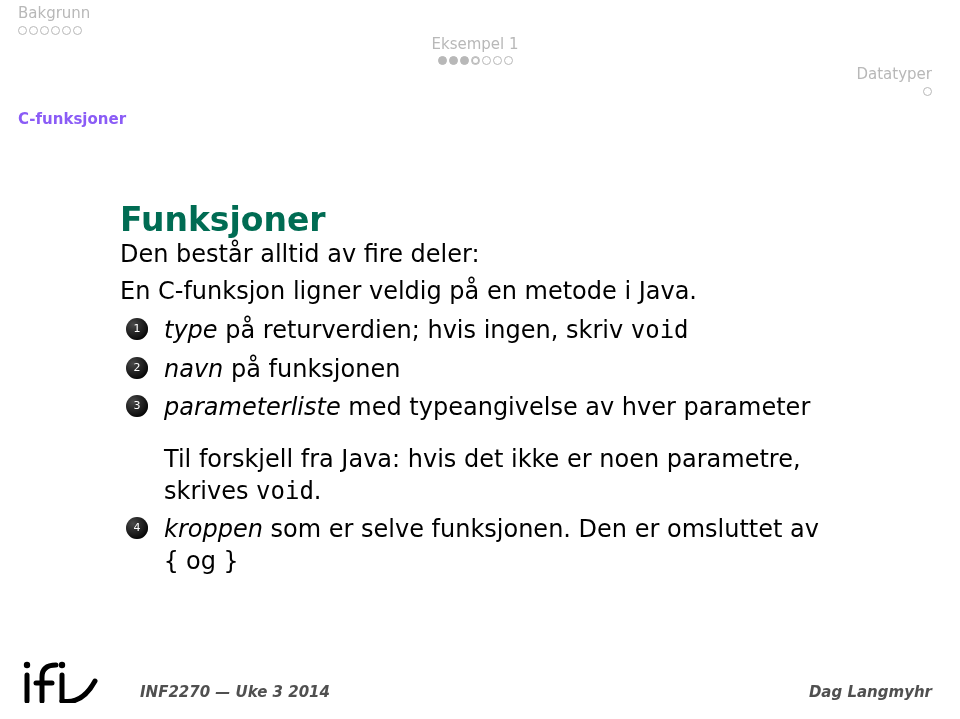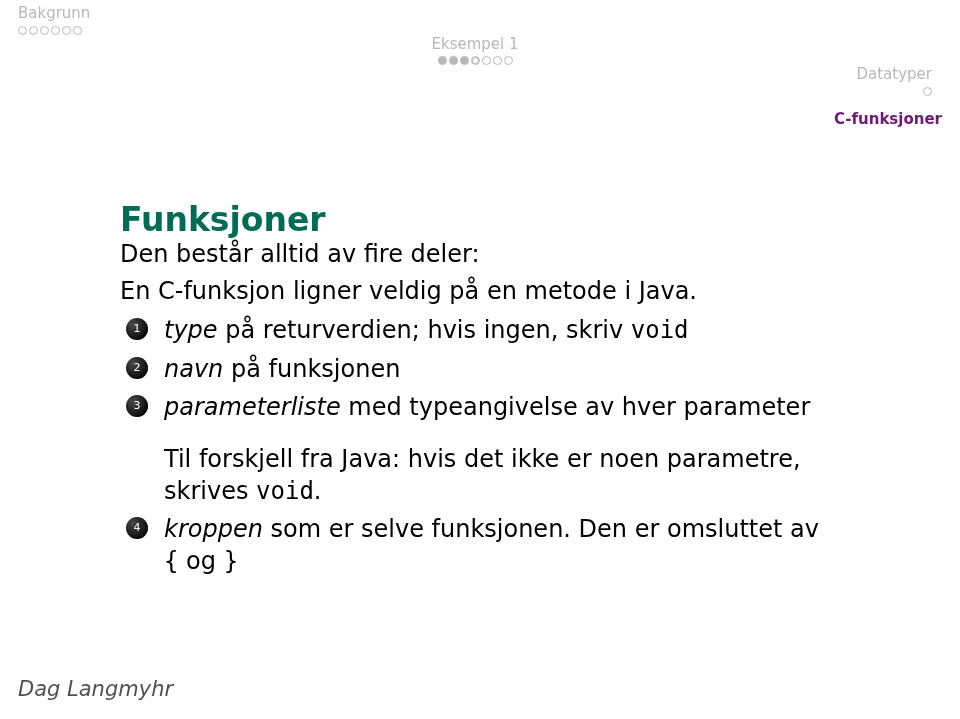--- a/index.html
+++ b/index.html
@@ -33,24 +33,23 @@
   .dot {
     width: 9px; height: 9px; border-radius: 50%;
     border: 1.2px solid #b8b8b8;
     background: transparent;
     display: inline-block;
   }
   .dot.fill { background: #b8b8b8; }
   
   .subsection {
     padding: 14px 18px 0 18px;
-    color: #701a75;
-    font-weight: 700;
-    font-size: 15px;
-    text-align: right;
+    color: #8b5cf6;
+    font-weight: 700;
+    font-size: 15px;
   }
   
   .content {
     padding: 72px 120px 0 120px;
   }
   .frametitle {
     color: #006C53;
     font-weight: 700;
     font-size: 33px;
   }
@@ -106,23 +105,23 @@
   .footer-left { display: flex; align-items: flex-end; gap: 36px; }
   .foot-title {
     color: #505050;
     font-weight: 700;
     font-style: italic;
     font-size: 15px;
     padding-bottom: 2px;
   }
   .foot-author {
     color: #505050;
-    font-weight: 400;
+    font-weight: 700;
     font-style: italic;
-    font-size: 21px;
+    font-size: 15px;
     padding-bottom: 2px;
   }
   
   .logo {
     width: 86px;
     height: 42px;
   }
 </style>
 </head>
 <body>
@@ -184,16 +183,30 @@
       </span>
     </li>
     <li>
       <span class="ball">4</span>
       <span class="em">kroppen</span><span> som er selve funksjonen. Den er omsluttet av </span><span class="tt">{</span><span> og </span><span class="tt">}</span>
     </li>
   </ol>
 </div>
 
 <div class="footer">
+  <div class="footer-left">
+    <svg class="logo" viewBox="0 0 86 42">
+      <g fill="none" stroke="#000" stroke-width="5" stroke-linecap="round">
+        <line x1="9" y1="14" x2="9" y2="40"></line>
+        <circle cx="9" cy="4" r="3.2" fill="#000" stroke="none"></circle>
+        <path d="M24 40 V16 q0-12 14-12"></path>
+        <line x1="18" y1="22" x2="34" y2="22"></line>
+        <line x1="44" y1="14" x2="44" y2="40"></line>
+        <circle cx="44" cy="4" r="3.2" fill="#000" stroke="none"></circle>
+        <path d="M44 40 q20 4 33 -20" stroke-width="5"></path>
+      </g>
+    </svg>
+    <span class="foot-title">INF2270 — Uke 3 2014</span>
+  </div>
   <span class="foot-author">Dag Langmyhr</span>
 </div>
 
 </div>
 
 </body></html>

